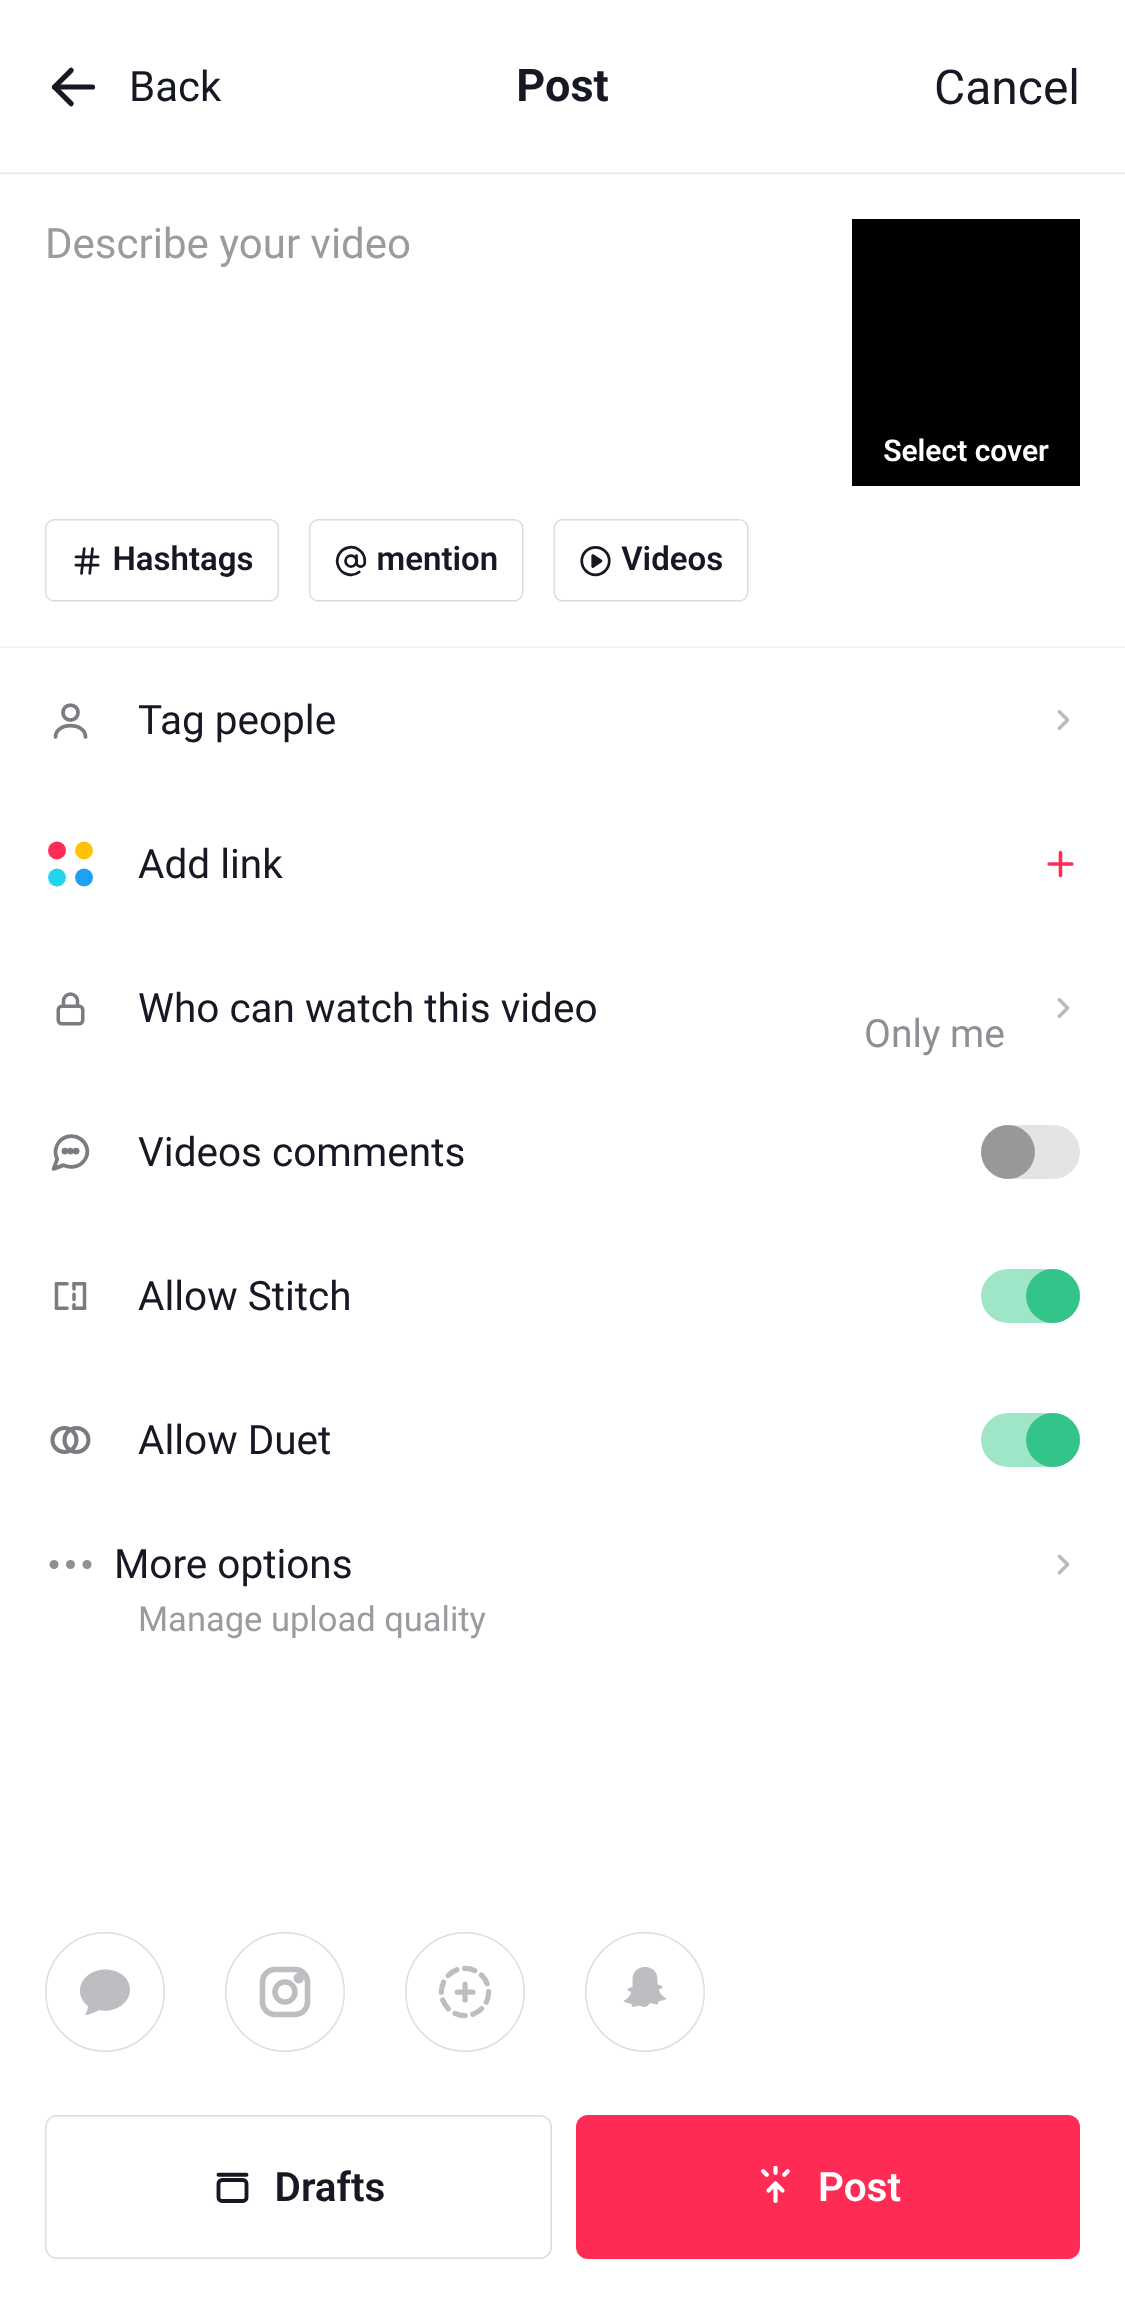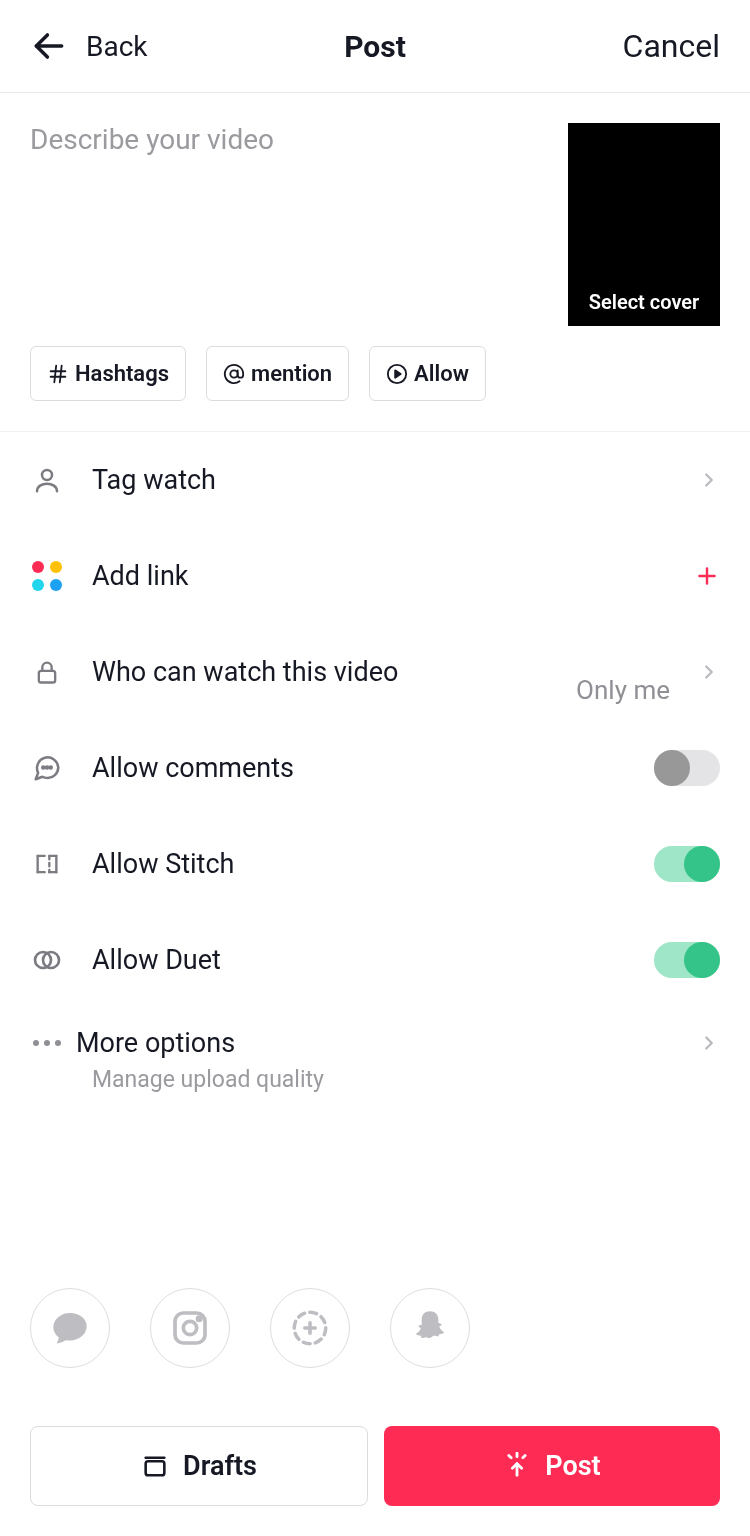--- a/index.html
+++ b/index.html
@@ -6,21 +6,21 @@
   html, body {
     width: 750px;
     height: 1536px;
     font-family: -apple-system, BlinkMacSystemFont, "Segoe UI", Roboto, Helvetica, Arial, sans-serif;
     background: #fff;
     color: #161823;
     overflow: hidden;
   }
   
   .header {
-    height: 93px;
+    height: 116px;
     display: flex;
     align-items: center;
     justify-content: space-between;
     padding: 0 30px;
     border-bottom: 1px solid #e9e9eb;
   }
   .back-group {
     display: flex;
     align-items: center;
     gap: 18px;
@@ -54,21 +54,21 @@
     border: none;
     resize: none;
     font-size: 28px;
     font-family: inherit;
     color: #161823;
     outline: none;
   }
   .desc-input::placeholder { color: #9a9a9f; }
   .cover {
     width: 152px;
-    height: 203px;
+    height: 178px;
     background: #000;
     display: flex;
     align-items: flex-end;
     justify-content: center;
     padding-bottom: 12px;
     cursor: pointer;
   }
   .cover span {
     color: #fff;
     font-size: 20px;
@@ -193,21 +193,21 @@
   .footer{
     position:absolute;
     bottom:30px;
     left:0;right:0;
     display:flex;
     gap:16px;
     padding:0 30px;
   }
   .btn{
     flex:1;
-    height:80px;
+    height:96px;
     border-radius:8px;
     display:flex;
     align-items:center;
     justify-content:center;
     gap:14px;
     font-size:27px;
     font-weight:600;
     cursor:pointer;
   }
   .btn-outline{ border:1.5px solid #dcdcdd; background:#fff; color:#161823; }
@@ -259,34 +259,34 @@
     </span>
     <span>mention</span>
   </div>
   <div class="chip">
     <span>
       <svg width="22" height="22" viewBox="0 0 24 24" fill="none" stroke="#161823" stroke-width="2" stroke-linecap="round" stroke-linejoin="round">
           <circle cx="12" cy="12" r="10"></circle>
           <polygon points="10 8 16 12 10 16 10 8" fill="#161823"></polygon>
         </svg>
     </span>
-    <span>Allow</span>
+    <span>Videos</span>
   </div>
 </div>
 
 <div class="settings">
 
   <div class="row">
     <span class="icon-slot">
       <svg width="30" height="30" viewBox="0 0 24 24" fill="none" stroke="#7b7b82" stroke-width="2" stroke-linecap="round" stroke-linejoin="round">
           <circle cx="12" cy="8" r="4"></circle>
           <path d="M4 21c0-4 4-6 8-6s8 2 8 6"></path>
         </svg>
     </span>
-    <span class="row-label">Tag watch</span>
+    <span class="row-label">Tag people</span>
     <span class="chevron">
       <svg width="22" height="22" viewBox="0 0 24 24" fill="none" stroke="currentColor" stroke-width="2.5" stroke-linecap="round" stroke-linejoin="round">
           <polyline points="9 6 15 12 9 18"></polyline>
         </svg>
     </span>
   </div>
 
   <div class="row">
     <span class="icon-slot">
       <span class="four-dots">
@@ -323,21 +323,21 @@
 
   <div class="row">
     <span class="icon-slot">
       <svg width="30" height="30" viewBox="0 0 24 24" fill="none" stroke="#7b7b82" stroke-width="2" stroke-linecap="round" stroke-linejoin="round">
           <path d="M21 11.5a8.38 8.38 0 0 1-9 8.4 8.5 8.5 0 0 1-3.7-.9L3 21l1.9-5.2A8.5 8.5 0 1 1 21 11.5z"></path>
           <circle cx="9" cy="11.5" r="0.8" fill="#7b7b82"></circle>
           <circle cx="12" cy="11.5" r="0.8" fill="#7b7b82"></circle>
           <circle cx="15" cy="11.5" r="0.8" fill="#7b7b82"></circle>
         </svg>
     </span>
-    <span class="row-label">Allow comments</span>
+    <span class="row-label">Videos comments</span>
     <span class="toggle" id="tg-comments">
         <span class="knob"></span>
       </span>
   </div>
 
   <div class="row">
     <span class="icon-slot">
       <svg width="28" height="28" viewBox="0 0 24 24" fill="none" stroke="#7b7b82" stroke-width="2" stroke-linecap="round">
           <path d="M4 5v14"></path>
           <path d="M4 5h6 M4 19h6"></path>

